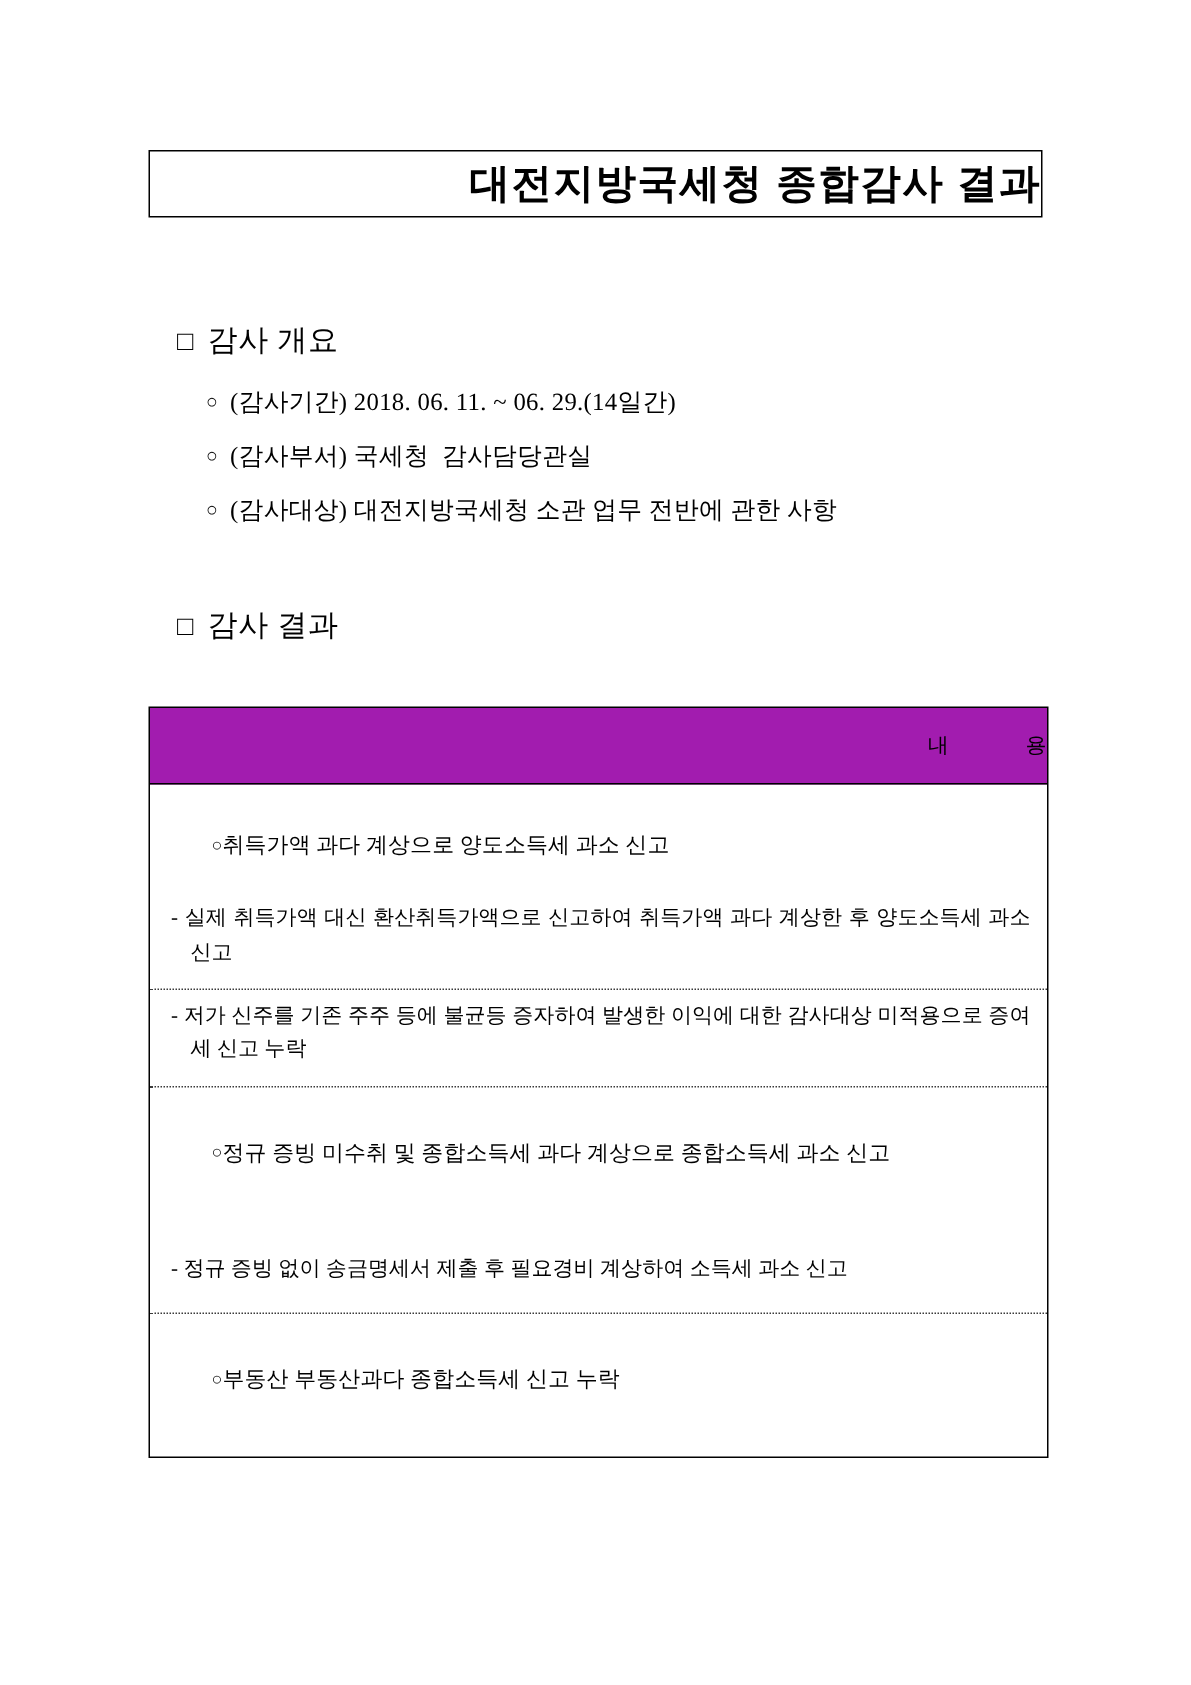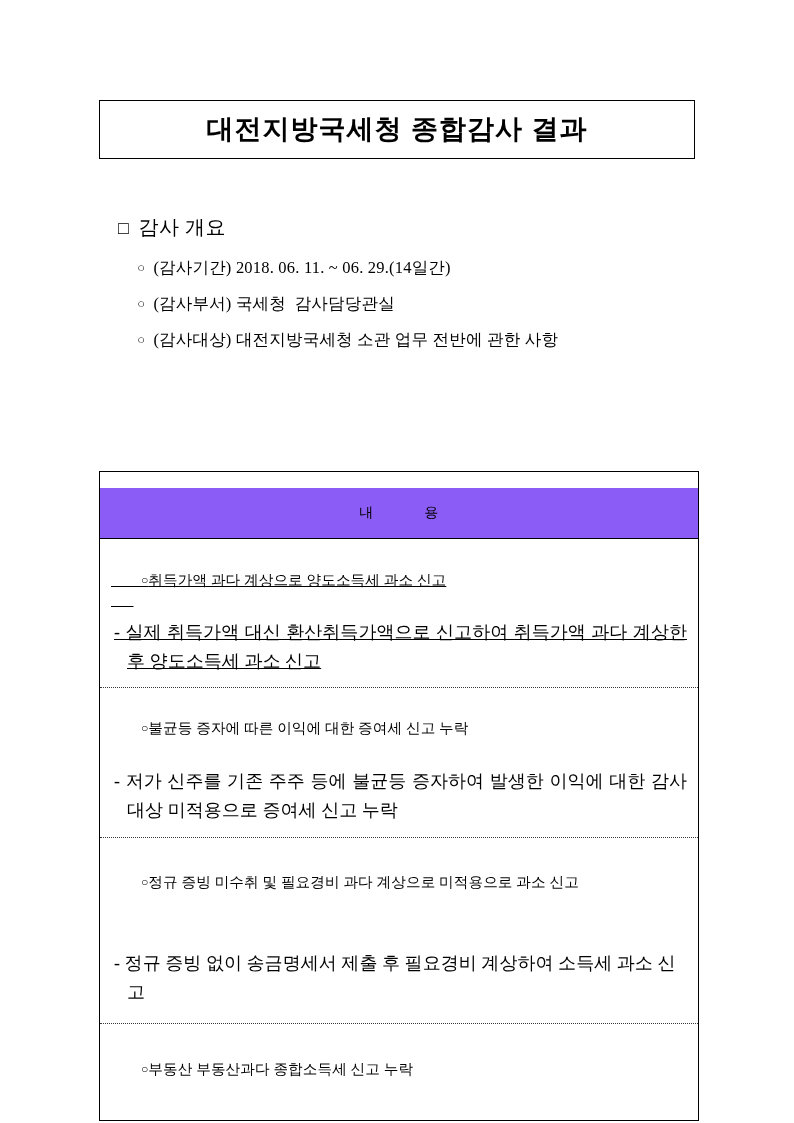--- a/index.html
+++ b/index.html
@@ -25,26 +25,26 @@
     height: 1123px;
     overflow: hidden;
   }
 
   
   .title-box {
     position: absolute;
     left: 99px;
     top: 100px;
     width: 596px;
-    height: 59px;
+    height: 45px;
     border: 1.6px solid #000000;
     box-sizing: border-box;
     display: flex;
     align-items: center;
-    justify-content: center;
+    justify-content: flex-end;
   }
   .title-text {
     font-size: 27px;
     font-weight: bold;
     letter-spacing: 1.0px;
     line-height: 1;
     white-space: pre;
     font-family: "Liberation Sans", "DejaVu Sans", sans-serif;
   }
 
@@ -89,26 +89,25 @@
     position: absolute;
     left: 99px;
     top: 471px;
     width: 600px;
     border: 1.6px solid #000000;
     box-sizing: border-box;
     background: #ffffff;
   }
   .tbl-head {
     height: 50px;
-    background: #8b5cf6;
+    background: #a21caf;
     border-bottom: 1.4px solid #000000;
     display: flex;
     align-items: center;
-    justify-content: center;
-    margin-top: 16px;
+    justify-content: flex-end;
   }
   .tbl-head-text {
     font-size: 14px;
     white-space: pre;
     letter-spacing: 0.4px;
   }
 
   .row {
     padding: 7px 9px 8px 9px;
     border-bottom: 1.3px dotted #3a3a3a;
@@ -125,37 +124,37 @@
     letter-spacing: 0.1px;
     margin: 2px 0 7px 0;
     padding-left: 2px;
   }
   .row-title .ci {
     font-size: 12px;
     vertical-align: 1px;
   }
 
   .row-detail {
-    font-size: 18px;
+    font-size: 14px;
     line-height: 1.62;
     letter-spacing: 0.05px;
     text-align: justify;
     text-justify: inter-character;
     text-align-last: left;
     padding-left: 16px;
     text-indent: -13px;
     margin: 0 2px 2px 2px;
   }
   .row-detail.single {
     text-align: left;
     margin-top: 36px;
   }
 
   
-  #row-1 { padding-top: 8px;  padding-bottom: 9px; text-decoration: underline; }
+  #row-1 { padding-top: 8px;  padding-bottom: 9px; }
   #row-2 { padding-top: 7px;  padding-bottom: 9px; }
   #row-3 { padding-top: 7px;  padding-bottom: 10px; }
   #row-4 { padding-top: 11px; padding-bottom: 14px; }
   #row-5 { padding-top: 12px; padding-bottom: 12px; }
 </style>
 </head>
 <body>
 
 <div class="page">
 
@@ -170,46 +169,46 @@
   <div class="bullet" id="ov-1">
     <span class="ci">○</span><span>(감사기간) 2018. 06. 11. ~ 06. 29.(14일간)</span>
   </div>
   <div class="bullet" id="ov-3">
     <span class="ci">○</span><span>(감사대상) 대전지방국세청 소관 업무 전반에 관한 사항</span>
   </div>
   <div class="bullet" id="ov-2">
     <span class="ci">○</span><span>(감사부서) 국세청  감사담당관실</span>
   </div>
 
+  <div class="section" id="sec-result">
+    <span class="sq">□</span><span>감사 결과</span>
+  </div>
 
 
   <div class="tbl">
 
     <div class="tbl-head">
       <div class="tbl-head-text">내             용</div>
     </div>
 
     <div class="row" id="row-1">
       <div class="row-title">
         <span class="ci">○</span><span>취득가액 과다 계상으로 양도소득세 과소 신고</span>
       </div>
       <div class="row-detail">- 실제 취득가액 대신 환산취득가액으로 신고하여 취득가액 과다 계상한 후 양도소득세 과소 신고</div>
     </div>
 
 
     <div class="row" id="row-3">
-      <div class="row-title">
-        <span class="ci">○</span><span>불균등 증자에 따른 이익에 대한 증여세 신고 누락</span>
-      </div>
       <div class="row-detail">- 저가 신주를 기존 주주 등에 불균등 증자하여 발생한 이익에 대한 감사대상 미적용으로 증여세 신고 누락</div>
     </div>
 
     <div class="row" id="row-4">
       <div class="row-title">
-        <span class="ci">○</span><span>정규 증빙 미수취 및 필요경비 과다 계상으로 미적용으로 과소 신고</span>
+        <span class="ci">○</span><span>정규 증빙 미수취 및 종합소득세 과다 계상으로 종합소득세 과소 신고</span>
       </div>
       <div class="row-detail single">- 정규 증빙 없이 송금명세서 제출 후 필요경비 계상하여 소득세 과소 신고</div>
     </div>
 
     <div class="row" id="row-5">
       <div class="row-title">
         <span class="ci">○</span><span>부동산 부동산과다 종합소득세 신고 누락</span>
       </div>
 
     </div>

